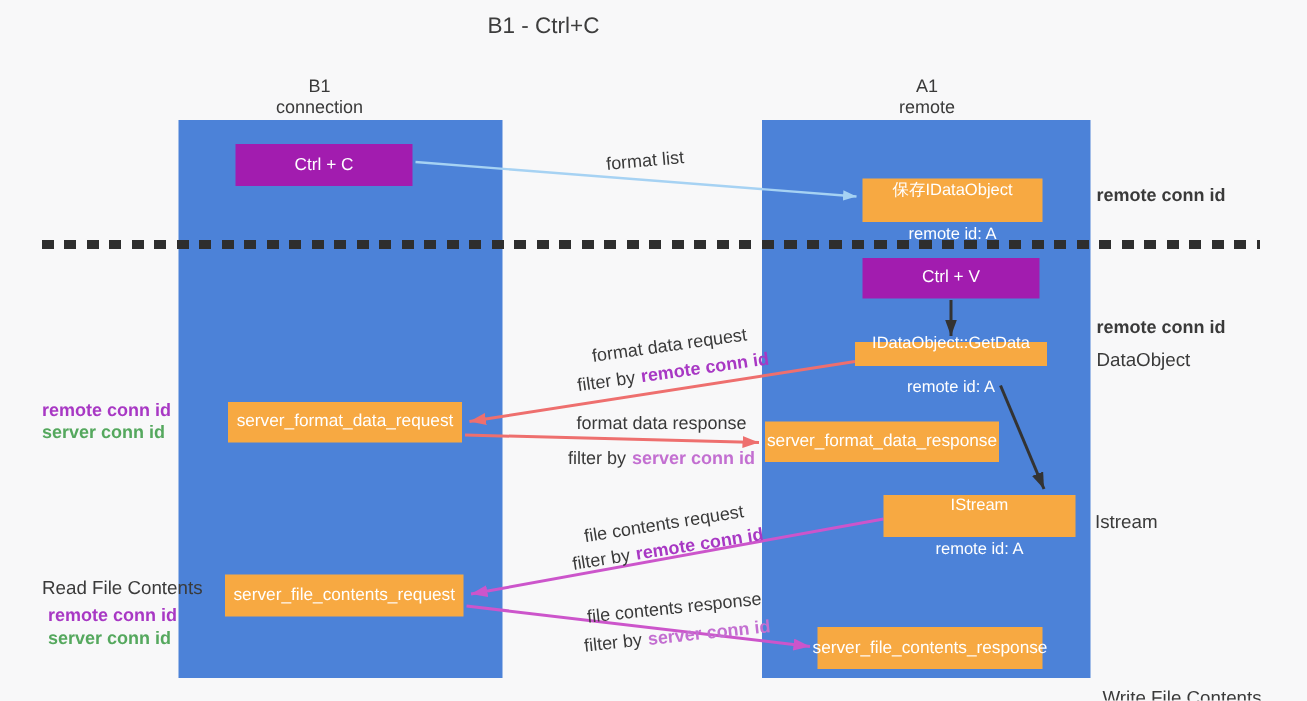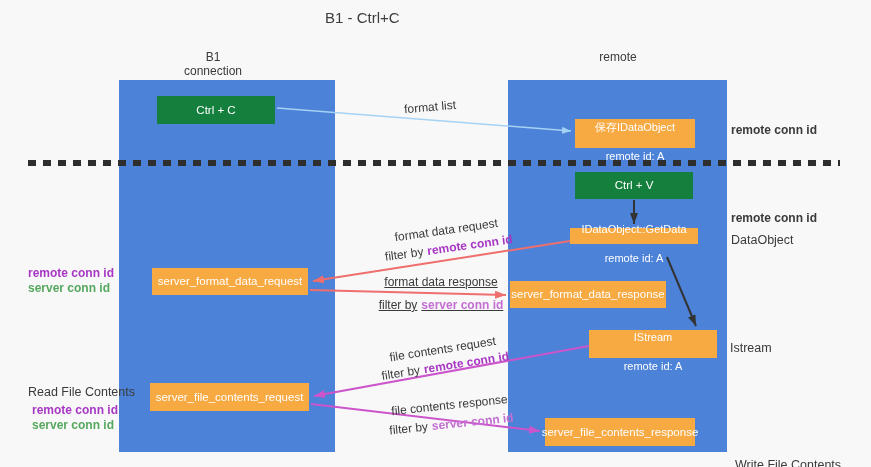--- a/index.html
+++ b/index.html
@@ -41,21 +41,21 @@
   
   #arrows{left:0;top:0;z-index:4;pointer-events:none;}
   
   .node{
     z-index:5;
     color:#ffffff;
     display:flex;flex-direction:column;justify-content:center;align-items:center;
     text-align:center;
     font-size:11.5px;line-height:13px;
   }
-  .node.green{background:#15803d;text-align:right;}
+  .node.green{background:#a21caf;text-align:right;}
   .node.orange{background:#f7a942;}
   .node .l2{font-size:11px;margin-top:16px;}
   
   .edgelabel{
     z-index:6;
     text-align:center;font-size:12px;color:#3a3a3a;line-height:18px;
   }
   .fprefix{margin-right:4px;}
   .purple{color:#a838c4;font-weight:bold;}
   .purple-light{color:#c36fd1;font-weight:bold;}
@@ -71,20 +71,21 @@
 
   <div class="abs title">
     <div>B1 - Ctrl+C</div>
   </div>
 
   <div class="abs colhead" style="left:148px;top:50px;">
     <div>B1</div>
     <div>connection</div>
   </div>
   <div class="abs colhead" style="left:553px;top:50px;">
+    <div>A1</div>
     <div>remote</div>
   </div>
 
   <div class="abs lifeline" id="lane-left"></div>
   <div class="abs lifeline" id="lane-right"></div>
 
   <div class="abs dashline"></div>
 
   <svg id="arrows" class="abs" width="871" height="467" viewBox="0 0 871 467">
     <defs>
@@ -160,21 +161,21 @@
     <div>format list</div>
   </div>
 
   <div class="abs edgelabel" style="left:360px;top:221px;width:175px;transform:rotate(-8deg);">
     <div>format data request</div>
     <div>
       <span class="fprefix">filter by</span><span class="purple">remote conn id</span>
     </div>
   </div>
 
-  <div class="abs edgelabel" style="left:360px;top:275px;width:162px;text-decoration:underline;">
+  <div class="abs edgelabel" style="left:360px;top:275px;width:162px;">
     <div style="line-height:14px;">format data response</div>
     <div style="line-height:14px;margin-top:9px;">
       <span class="fprefix">filter by</span><span class="purple-light">server conn id</span>
     </div>
   </div>
 
   <div class="abs edgelabel" style="left:360px;top:341px;width:168px;transform:rotate(-9deg);line-height:17px;">
     <div>file contents request</div>
     <div>
       <span class="fprefix">filter by</span><span class="purple">remote conn id</span>

